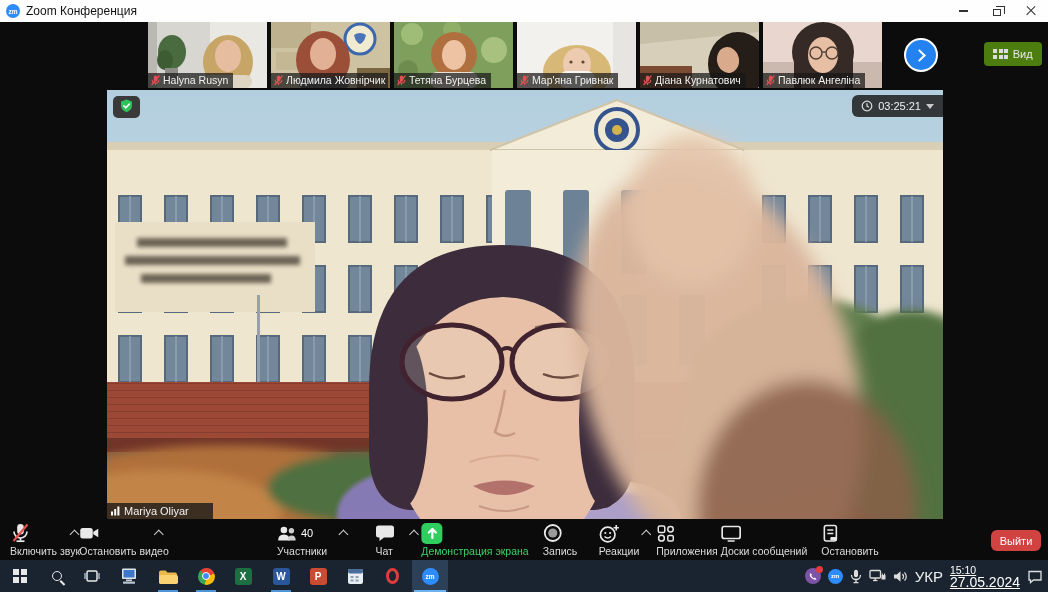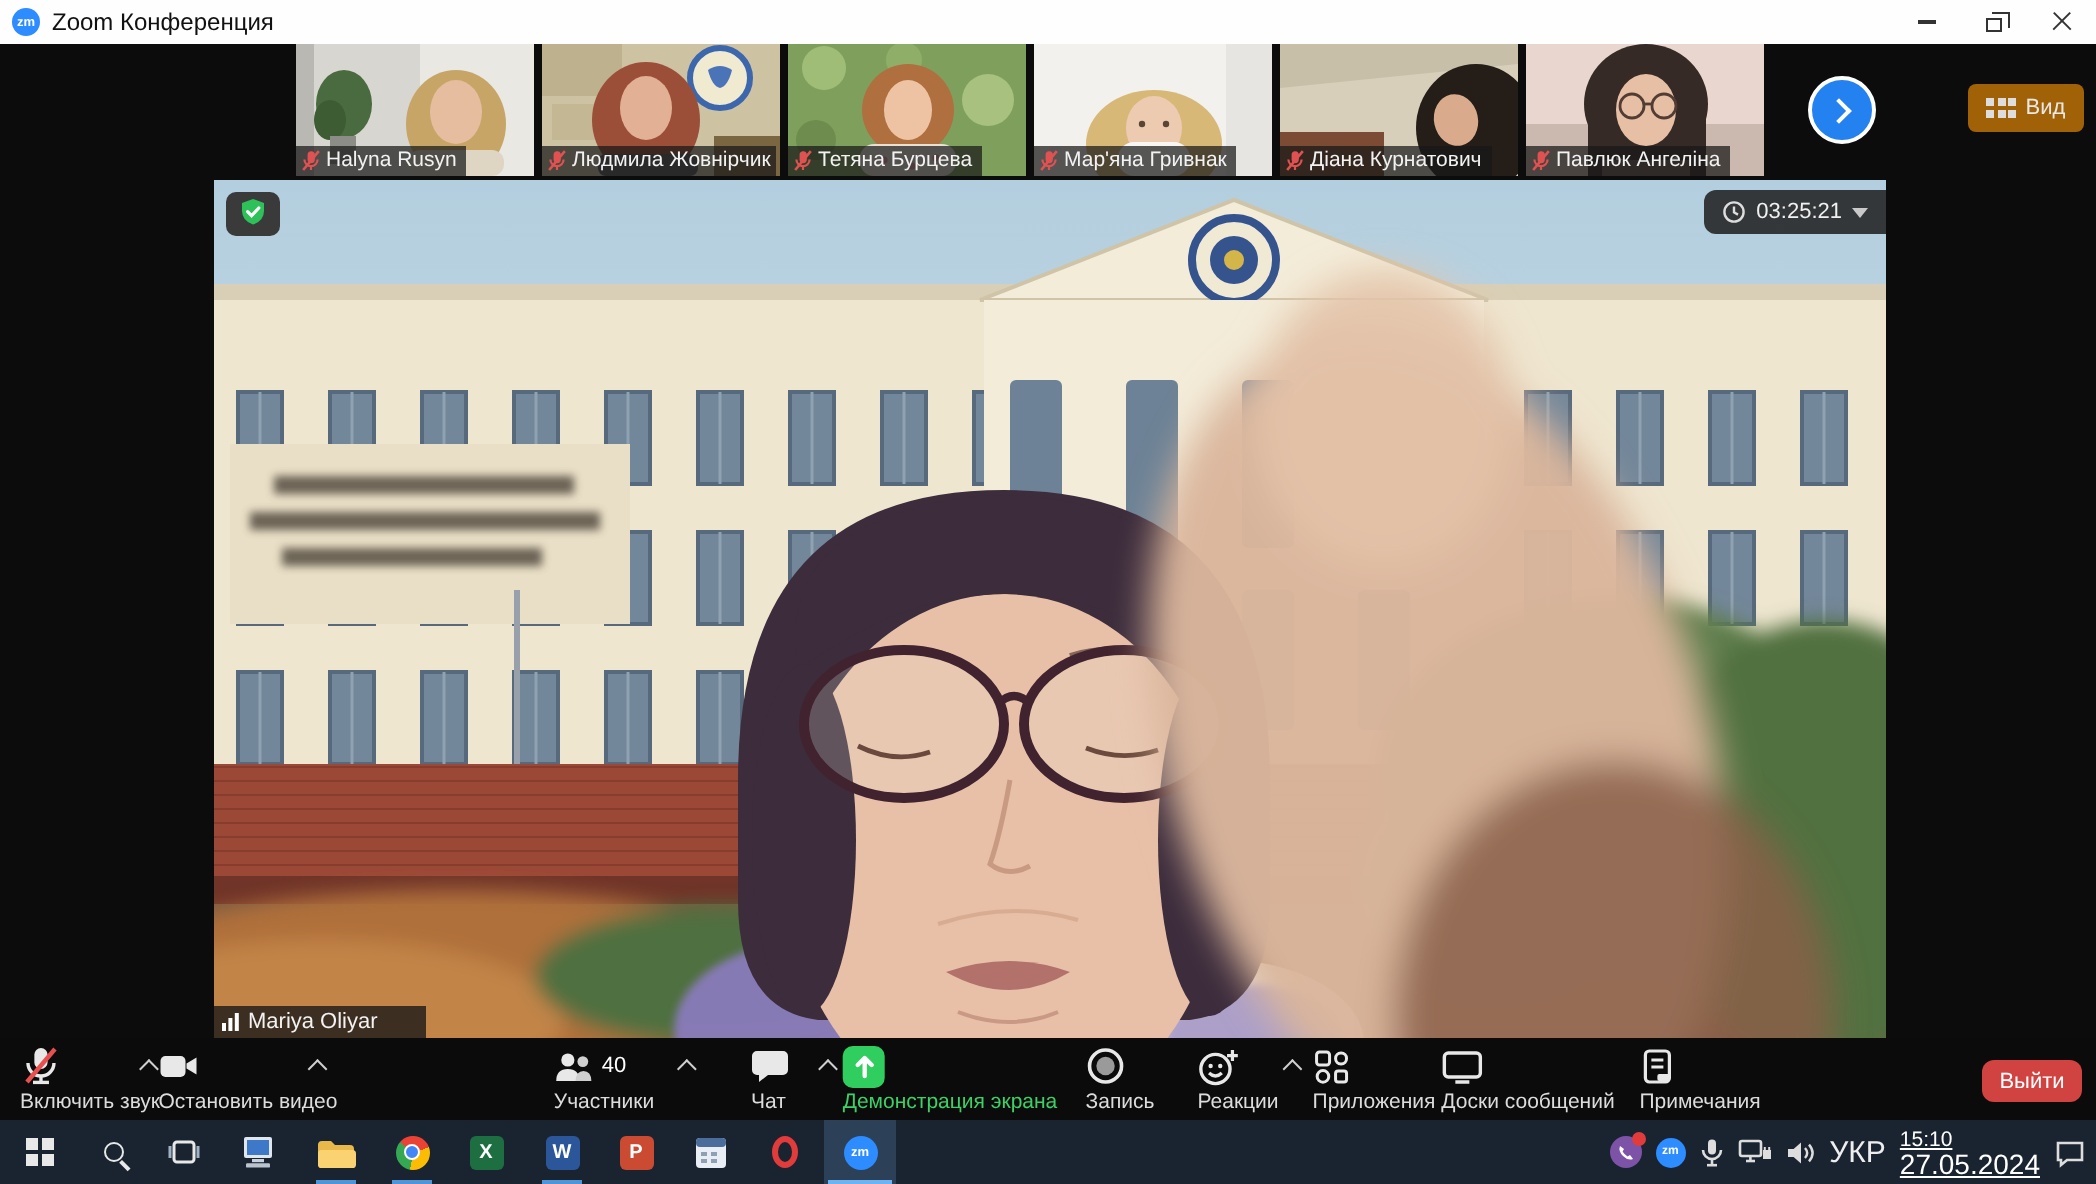--- a/index.html
+++ b/index.html
@@ -29,21 +29,21 @@
   .thumb{position:absolute;top:22px;width:119px;height:66px;background:#14532d;overflow:hidden;}
   .thumb svg{position:absolute;left:0;top:0;}
   .tag{position:absolute;left:0;bottom:0;max-width:117px;background:rgba(24,24,24,.72);
     color:#f2f2f2;font-size:10.5px;line-height:15px;padding:0 5px 0 3px;display:flex;align-items:center;
     white-space:nowrap;overflow:hidden;}
   .tag svg{position:static;margin-right:3px;flex:0 0 auto;}
   .next-btn{position:absolute;left:904px;top:38px;width:34px;height:34px;border-radius:50%;
     background:#2481f0;border:2.5px solid #fff;display:flex;align-items:center;justify-content:center;}
   .chev-right{width:9px;height:9px;border-top:2.6px solid #fff;border-right:2.6px solid #fff;
     transform:rotate(45deg);margin-left:-3px;}
-  .view-btn{position:absolute;left:984px;top:42px;width:58px;height:24px;background:#a16207;border-radius:4px;
+  .view-btn{position:absolute;left:984px;top:42px;width:58px;height:24px;background:#4d7c0f;border-radius:4px;
     color:#e8e8e8;font-size:11px;display:flex;align-items:center;justify-content:center;gap:5px;}
   .grid-ico{display:grid;grid-template-columns:4px 4px 4px;grid-template-rows:4px 4px;gap:1.2px;}
   .grid-ico i{background:#ddd;display:block;}
 
   
   .main-video{position:absolute;left:107px;top:90px;width:836px;height:429px;background:#9db8c8;overflow:hidden;}
   .shield-wrap{position:absolute;left:6px;top:6px;}
   .timer{position:absolute;right:0;top:5px;height:22px;background:rgba(34,34,34,.88);border-radius:6px 0 0 6px;
     display:flex;align-items:center;gap:5px;padding:0 9px 0 9px;color:#f0f0f0;font-size:11px;}
   .caret-down{width:0;height:0;border:4px solid transparent;border-top:5px solid #c9c9c9;margin-top:4px;}
@@ -496,21 +496,21 @@
 
     <div class="tb-item" style="left:850px">
       <div class="tb-ico">
         <svg width="18" height="19" viewBox="0 0 18 19">
           <rect x="3" y="1.5" width="12" height="15.5" rx="2" stroke="#e8e8e8" stroke-width="1.6" fill="none"></rect>
           <line x1="6" y1="6" x2="12" y2="6" stroke="#e8e8e8" stroke-width="1.4"></line>
           <line x1="6" y1="9.5" x2="12" y2="9.5" stroke="#e8e8e8" stroke-width="1.4"></line>
           <rect x="9" y="13" width="6.5" height="3.5" rx="1" fill="#e8e8e8"></rect>
         </svg>
       </div>
-      <div class="tb-label">Примечания</div>
+      <div class="tb-label">Остановить</div>
     </div>
 
     <div class="leave-btn">Выйти</div>
   </div>
 
   <div class="taskbar">
     <div class="tk-hl"></div>
 
     <div class="tk" style="left:8px">
       <span class="start-ico">

